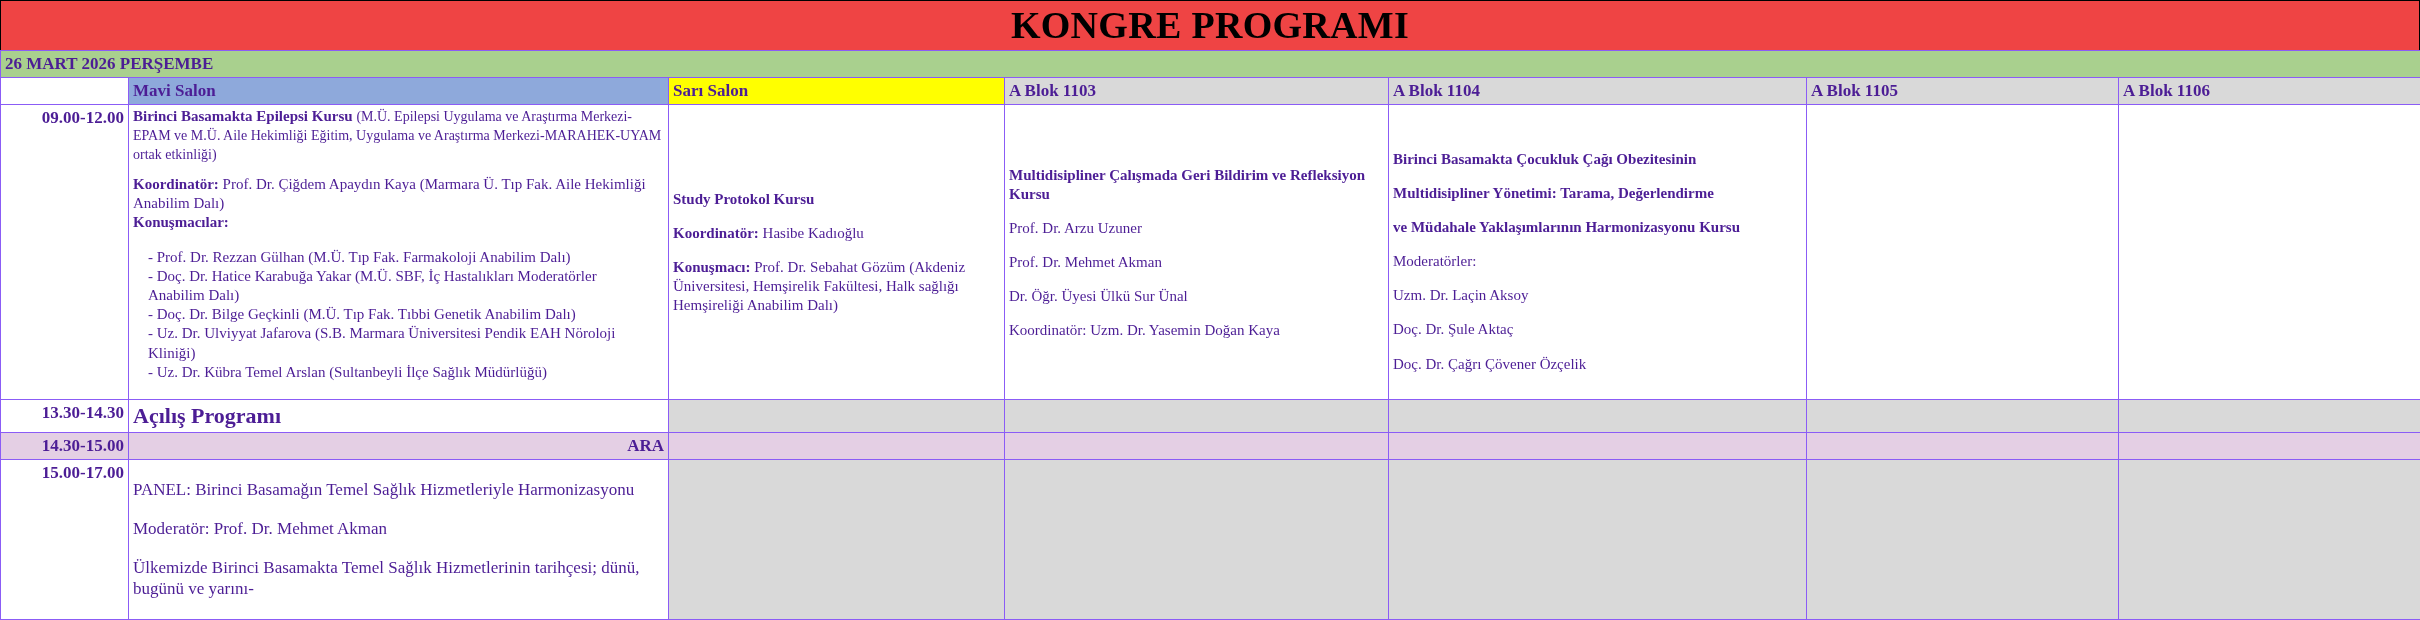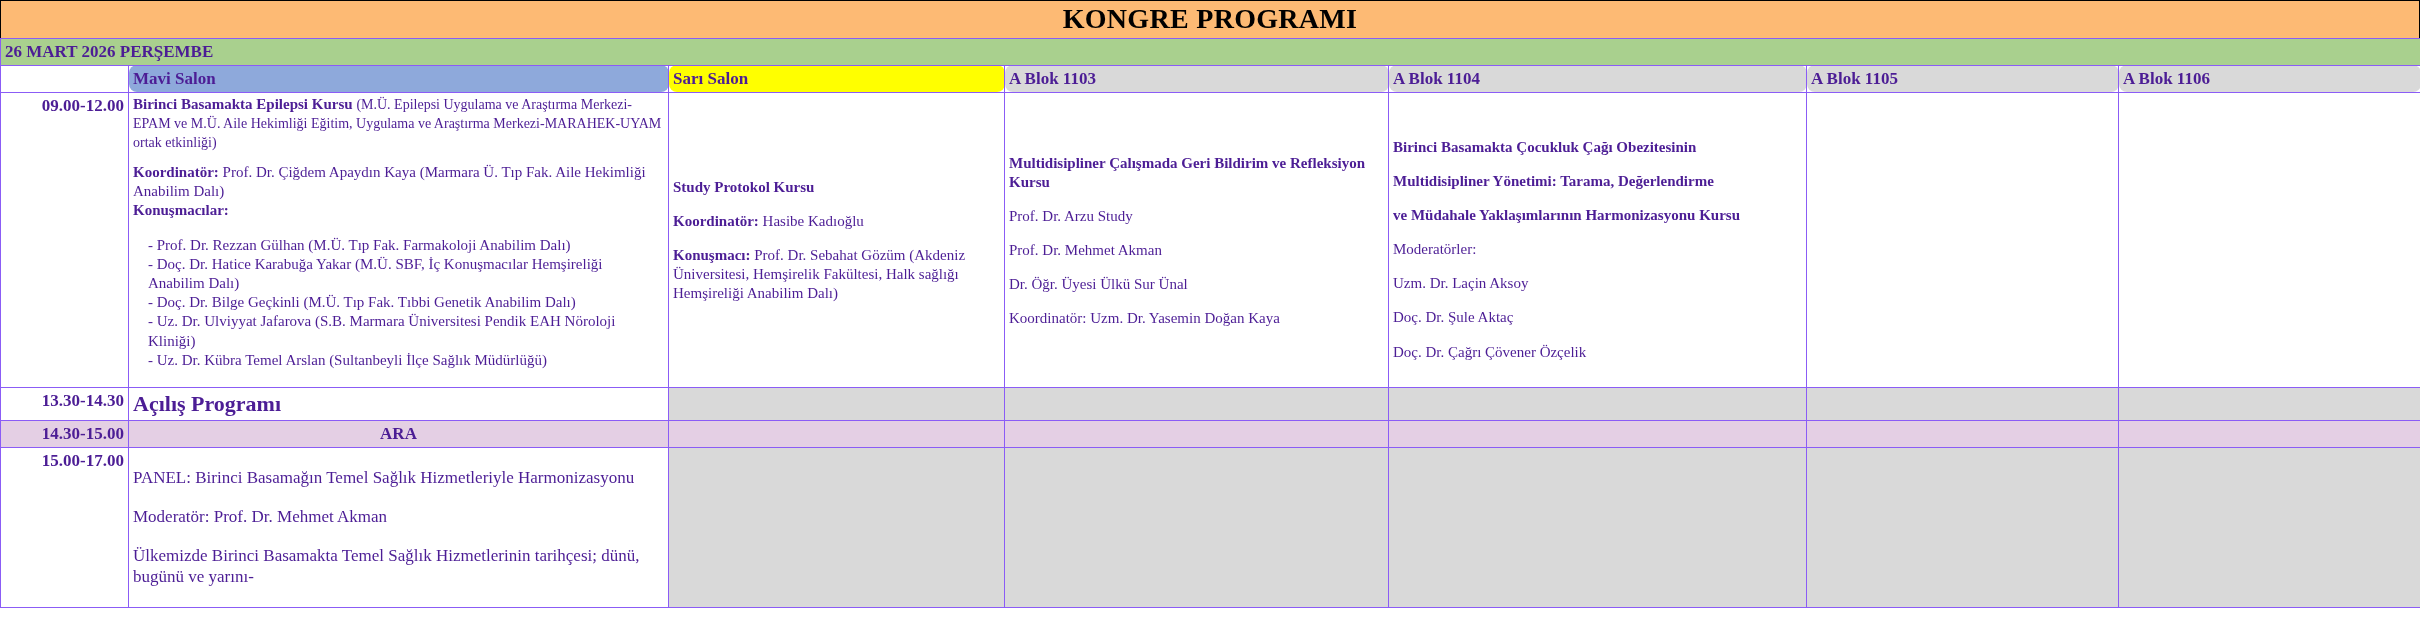--- a/index.html
+++ b/index.html
@@ -34,43 +34,42 @@
   
   col.c-time  { width: 128px; }
   col.c-mavi  { width: 540px; }
   col.c-sari  { width: 336px; }
   col.c-1103  { width: 384px; }
   col.c-1104  { width: 418px; }
   col.c-1105  { width: 312px; }
   col.c-1106  { width: 302px; }
 
   .title-bar {
-    background: #fdba74;
+    background: #ef4444;
     text-align: center;
     font-weight: bold;
-    font-size: 28px;
+    font-size: 38px;
     letter-spacing: .3px;
     padding: 2px 0 3px 0;
     border: 1px solid #000000;
     border-bottom: none;
     font-family: "Liberation Serif", serif;
   }
   .date-row td {
     background: #a9d08e;
     font-weight: bold;
     font-size: 23px;
     padding: 3px 8px;
   }
   .hdr td {
     background: #d9d9d9;
     font-weight: bold;
     font-size: 19px;
     padding: 3px 8px;
     vertical-align: middle;
-    border-radius: 8px;
   }
   .hdr td.time-hdr { background: #ffffff; }
   .hdr td.mavi { background: #8ea9db; }
   .hdr td.sari { background: #ffff00; margin-top: 35px; }
 
   td.time {
     text-align: right;
     vertical-align: middle;
     font-weight: bold;
     font-size: 19px;
@@ -97,21 +96,21 @@
     text-align: center;
     font-weight: bold;
     font-size: 22px;
     vertical-align: middle;
   }
   .gray-cell { background: #d9d9d9; }
   .pink-cell { background: #e4cfe4; }
 
   .ara-cell {
     background: #e4cfe4;
-    text-align: center;
+    text-align: right;
     font-weight: bold;
     font-size: 23px;
     vertical-align: middle;
     font-family: Liberation Serif, serif;
   }
   .row-acilis td.label {
     font-weight: bold;
     font-size: 22px;
     vertical-align: middle;
     background: #ffffff;
@@ -161,41 +160,41 @@
         <td class="cell-pad">
           <div class="sess-block">
             <p class="sm"><span class="b">Birinci Basamakta Epilepsi Kursu</span>
               <span class="xsm">(M.Ü. Epilepsi Uygulama ve Araştırma Merkezi-EPAM ve M.Ü. Aile Hekimliği Eğitim, Uygulama ve Araştırma Merkezi-MARAHEK-UYAM ortak etkinliği)</span></p>
             <div class="gap"></div>
             <p class="sm"><span class="b">Koordinatör:</span>
               <span>Prof. Dr. Çiğdem Apaydın Kaya  (Marmara Ü. Tıp Fak. Aile Hekimliği Anabilim Dalı)</span></p>
             <p class="sm b">Konuşmacılar:</p>
             <ul class="list sm">
               <li>- Prof. Dr. Rezzan Gülhan (M.Ü. Tıp Fak. Farmakoloji Anabilim Dalı)</li>
-              <li>- Doç. Dr. Hatice Karabuğa Yakar (M.Ü. SBF, İç Konuşmacılar Hemşireliği Anabilim Dalı)</li>
+              <li>- Doç. Dr. Hatice Karabuğa Yakar (M.Ü. SBF, İç Hastalıkları Moderatörler Anabilim Dalı)</li>
               <li>- Doç. Dr. Bilge Geçkinli (M.Ü. Tıp Fak. Tıbbi Genetik Anabilim Dalı)</li>
               <li>- Uz. Dr. Ulviyyat Jafarova (S.B. Marmara Üniversitesi Pendik EAH Nöroloji Kliniği)</li>
               <li>- Uz. Dr. Kübra Temel Arslan (Sultanbeyli İlçe Sağlık Müdürlüğü)</li>
             </ul>
           </div>
         </td>
 
         <td class="cell-pad">
           <div style="height:68px"></div>
           <p class="sm b">Study Protokol Kursu</p>
           <p class="sm"><span class="b">Koordinatör:</span>
             <span>Hasibe Kadıoğlu</span></p>
           <p class="sm"><span class="b">Konuşmacı:</span>
             <span>Prof. Dr. Sebahat Gözüm (Akdeniz Üniversitesi, Hemşirelik Fakültesi, Halk sağlığı Hemşireliği Anabilim Dalı)</span></p>
         </td>
 
         <td class="cell-pad">
           <div style="height:44px"></div>
           <p class="sm b">Multidisipliner Çalışmada Geri Bildirim ve Refleksiyon Kursu</p>
-          <p class="sm">Prof. Dr. Arzu Study</p>
+          <p class="sm">Prof. Dr. Arzu Uzuner</p>
           <p class="sm">Prof. Dr. Mehmet Akman</p>
           <p class="sm">Dr. Öğr. Üyesi Ülkü Sur Ünal</p>
           <p class="sm">Koordinatör: Uzm. Dr. Yasemin Doğan Kaya</p>
         </td>
 
         <td class="cell-pad">
           <div style="height:28px"></div>
           <p class="sm b">Birinci Basamakta Çocukluk Çağı Obezitesinin</p>
           <p class="sm b">Multidisipliner Yönetimi: Tarama, Değerlendirme</p>
           <p class="sm b"> ve Müdahale Yaklaşımlarının Harmonizasyonu Kursu</p>

